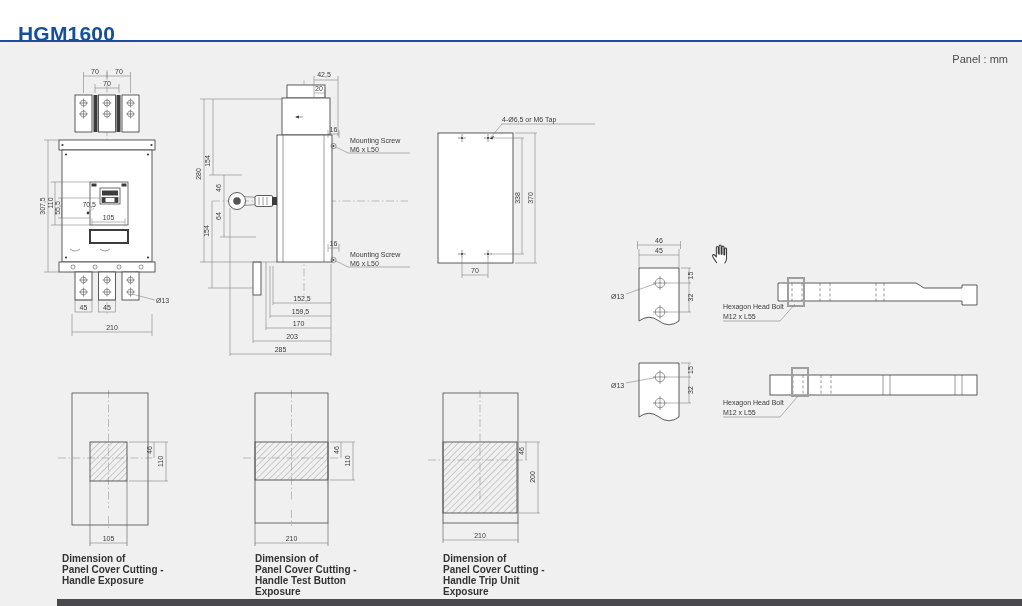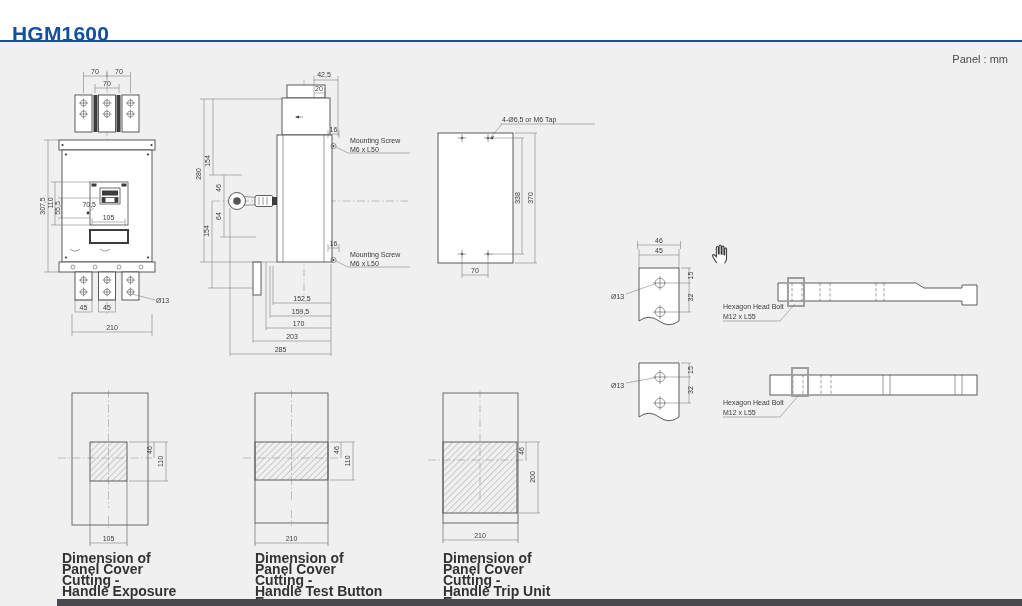--- a/index.html
+++ b/index.html
@@ -1,24 +1,24 @@
 <!DOCTYPE html>
 <html><head>
 <meta charset="utf-8">
 <style>
   html,body{margin:0;padding:0}
   body{width:1022px;height:606px;position:relative;background:#fff;overflow:hidden;
        font-family:"Liberation Sans",sans-serif}
-  .page-title{position:absolute;left:12px;top:8px;font-size:21px;font-weight:bold;
+  .page-title{position:absolute;left:18px;top:8px;font-size:21px;font-weight:bold;
        color:#15509e;letter-spacing:.2px}
   .header-rule{position:absolute;left:0;top:40px;width:1022px;height:2px;background:#1c4f9c}
   .canvas{position:absolute;left:0;top:42px;width:1022px;height:564px;background:#f0f0f1}
   .unit-label{position:absolute;right:14px;top:53px;font-size:11px;color:#4a4a4a}
   .dw{position:absolute}
-  .caption{position:absolute;width:130px;font-size:14px;font-weight:700;color:#333;
+  .caption{position:absolute;width:130px;font-size:10px;font-weight:700;color:#333;
        line-height:11px;white-space:pre-line}
   .bottom-bar{position:absolute;left:57px;top:599px;width:965px;height:7px;background:#4a4a4e}
   
   .ol{fill:#fff;stroke:#4a4a4a;stroke-width:.9}
   .on{fill:none;stroke:#4a4a4a;stroke-width:.8}
   .tl{fill:none;stroke:#4a4a4a;stroke-width:.55}
   .dl{fill:none;stroke:#6e6e6e;stroke-width:.5}
   .cl{fill:none;stroke:#8a8a8a;stroke-width:.5;stroke-dasharray:8 2.5 1.5 2.5}
   .hd{stroke-dasharray:3 2.2}
   .dk{fill:#3c3c3c;stroke:none}

